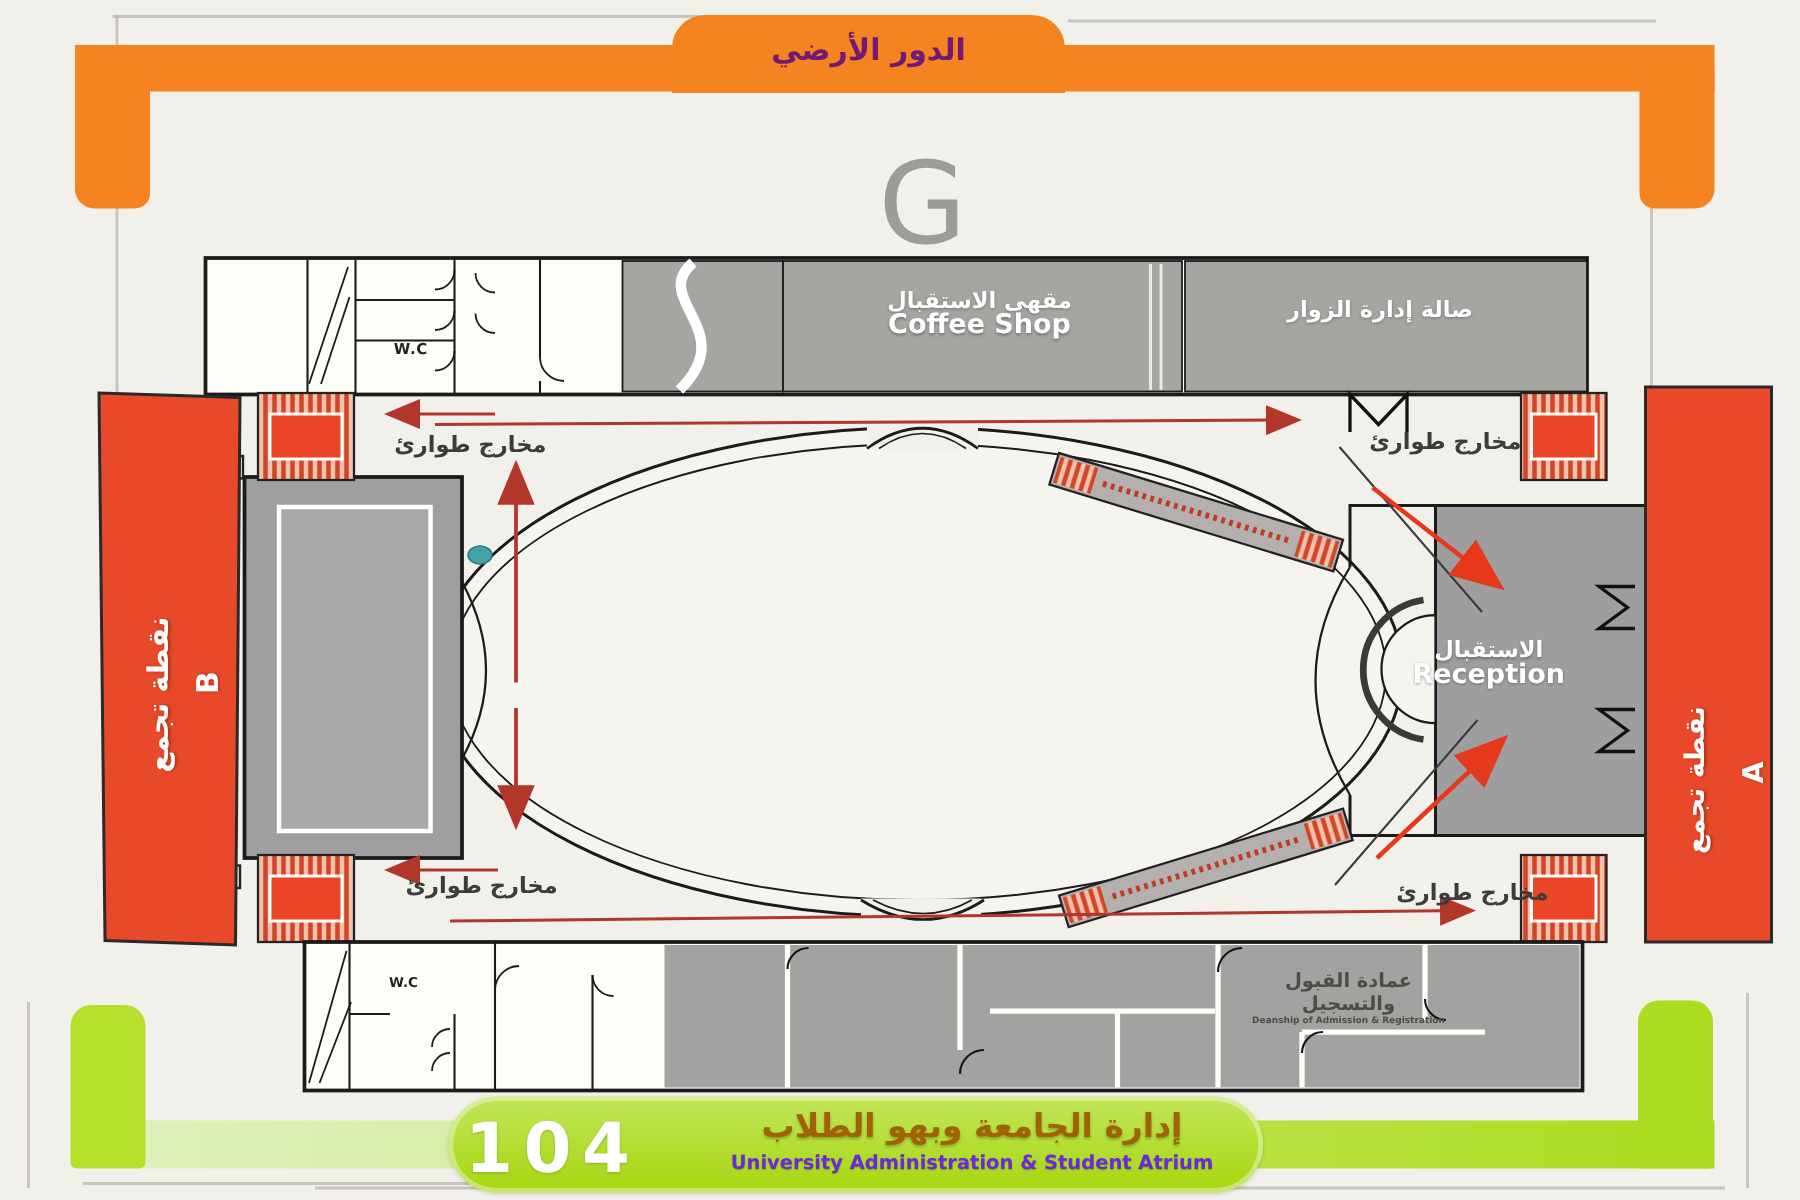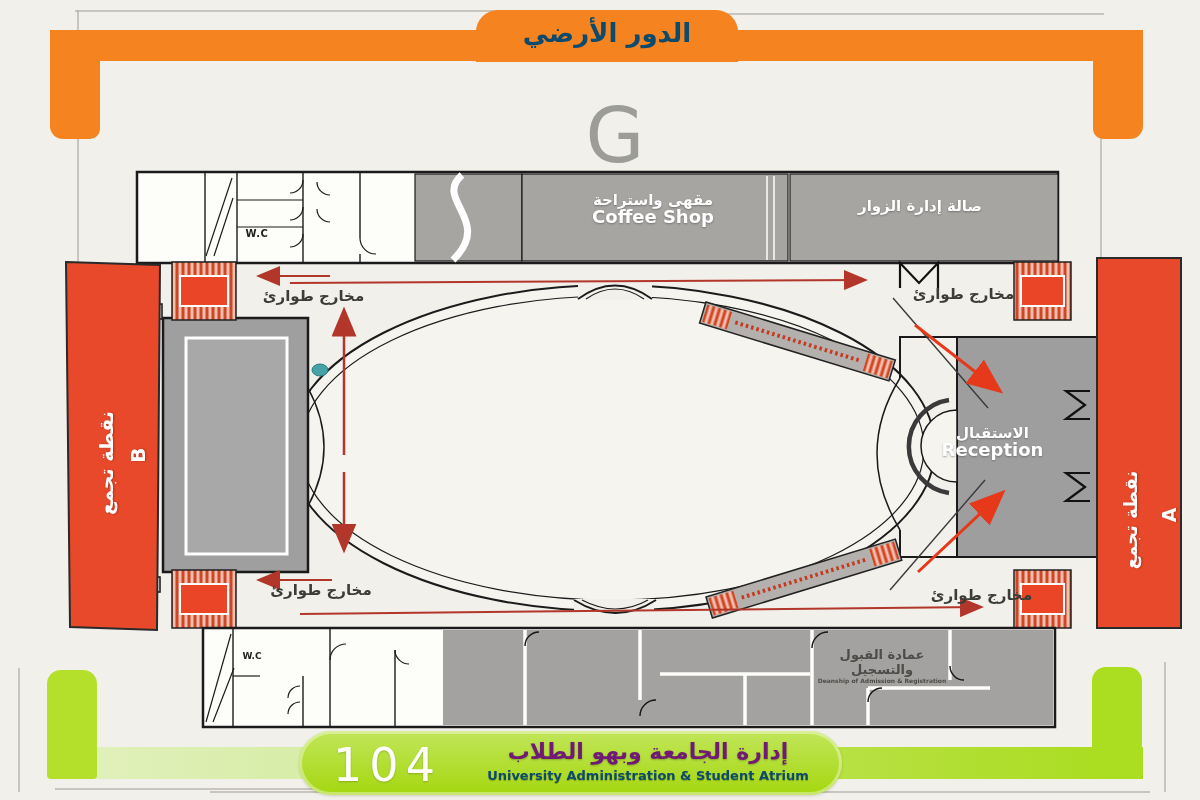--- a/index.html
+++ b/index.html
@@ -5,50 +5,50 @@
   html,body{margin:0;padding:0;background:#e6e5e0;}
   #stage{position:relative;width:1200px;height:800px;background:#f1f0eb;overflow:hidden;
          font-family:"DejaVu Sans",sans-serif;}
   .abs{position:absolute;}
   .pencil{position:absolute;background:#b9b6af;opacity:.75;}
   
   .orange{background:#f5831f;}
   .o-bar{left:50px;top:30px;width:1093px;height:31px;}
   .o-stub-l{left:50px;top:30px;width:50px;height:109px;border-radius:15px 0 10px 13px;}
   .o-stub-r{left:1093px;top:30px;width:50px;height:109px;border-radius:0 15px 13px 10px;}
-  .o-tab{left:476px;top:10px;width:262px;height:52px;border-radius:22px 22px 0 0;
-         text-align:center;color:#0c4a6e;font-size:26px;font-weight:bold;line-height:46px;}
+  .o-tab{left:448px;top:10px;width:262px;height:52px;border-radius:22px 22px 0 0;
+         text-align:center;color:#701a75;font-size:20px;font-weight:bold;line-height:46px;}
   .g-band{left:342px;top:57px;width:497px;height:44px;background:#a8a6a3;color:#fff;
           text-align:center;font-size:30px;font-weight:bold;line-height:44px;letter-spacing:1px;
           text-shadow:0 1px 2px rgba(0,0,0,.18);}
   .g-letter{left:540px;top:94px;width:150px;height:84px;color:#9c9c99;font-size:76px;
             line-height:84px;text-align:center;font-weight:400;}
   
   .lbl{position:absolute;text-align:center;color:#fff;font-weight:bold;
        text-shadow:0 1px 2px rgba(60,60,60,.45);}
   .lbl .ar{display:block;font-size:15px;line-height:18px;direction:rtl;}
   .lbl .en{display:block;font-size:18px;line-height:16px;}
   .exit{position:absolute;color:#3c3c38;font-size:15px;font-weight:bold;direction:rtl;
         text-align:center;text-shadow:none;margin-left:11px;}
   .rot{transform:rotate(-90deg);color:#fff;font-weight:bold;text-align:center;
        text-shadow:0 1px 2px rgba(120,30,10,.5);}
-  .tiny{position:absolute;color:#4c4c48;text-align:center;font-weight:bold;}
+  .tiny{position:absolute;color:#4c4c48;text-align:center;font-weight:bold;padding-left:17px;}
   
   .green-band{left:95px;top:747px;width:1048px;height:32px;
       background:linear-gradient(90deg,#e0f0ba 0%,#d4ec9f 30%,#bce24e 62%,#a9dc1c 100%);}
   .green-stub{width:50px;background:#b4e02c;border-radius:14px 14px 4px 4px;}
   .pill{left:299px;top:731px;width:543px;height:64px;border-radius:32px;
         background:linear-gradient(180deg,#c1e65a,#a5d70f);
         box-shadow:inset 0 0 0 3px rgba(255,255,255,.38),0 1px 3px rgba(0,0,0,.15);}
   .pill-num{left:310px;top:736px;width:155px;height:56px;color:#fff;font-size:46px;
-            font-weight:normal;letter-spacing:7px;text-align:center;line-height:58px;
+            font-weight:bold;letter-spacing:7px;line-height:58px;
             text-shadow:0 1px 2px rgba(0,0,0,.2);}
-  .pill-ar{left:462px;top:739px;width:372px;color:#701a75;font-size:22px;font-weight:bold;
+  .pill-ar{left:462px;top:739px;width:372px;color:#a16207;font-size:22px;font-weight:bold;
            text-align:center;direction:rtl;text-shadow:0 1px 2px rgba(0,0,0,.25);}
-  .pill-en{left:462px;top:768px;width:372px;color:#0c4a6e;font-size:13px;font-weight:bold;
+  .pill-en{left:462px;top:768px;width:372px;color:#6d28d9;font-size:13px;font-weight:bold;
            text-align:center;text-shadow:0 1px 1px rgba(0,0,0,.25);}
 </style>
 </head>
 <body>
 
 <div id="stage">
 
   <div class="pencil" style="left:75px;top:10px;width:595px;height:2px"></div>
   <div class="pencil" style="left:712px;top:13px;width:392px;height:2px"></div>
   <div class="pencil" style="left:77px;top:10px;width:2px;height:322px"></div>
@@ -218,21 +218,21 @@
     </g>
   </svg>
 
   <div class="abs orange o-bar"></div>
   <div class="abs orange o-stub-l"></div>
   <div class="abs orange o-stub-r"></div>
   <div class="abs orange o-tab" dir="rtl">الدور الأرضي</div>
   <div class="abs g-letter">G</div>
 
   <div class="lbl" style="left:533px;top:191px;width:240px">
-    <span class="ar">مقهى واستراحة</span>
+    <span class="ar">مقهى الاستقبال</span>
     <span class="en">Coffee Shop</span>
   </div>
   <div class="lbl" style="left:800px;top:197px;width:240px">
     <span class="ar">صالة إدارة الزوار</span>
   </div>
   <div class="lbl" style="left:915px;top:424px;width:155px">
     <span class="ar">الاستقبال</span>
     <span class="en">Reception</span>
   </div>
 

